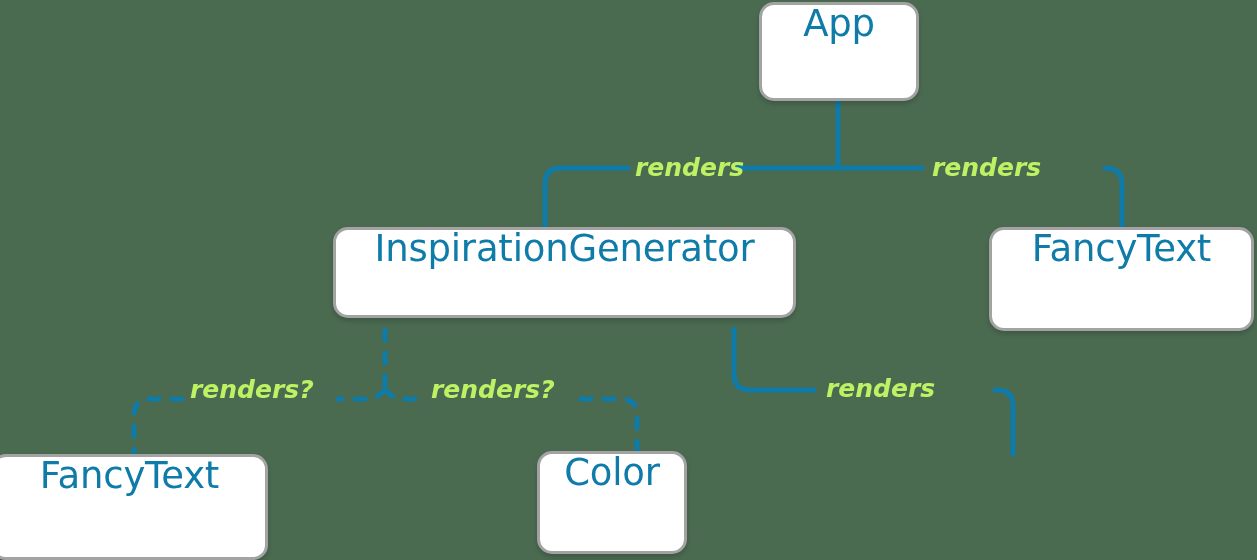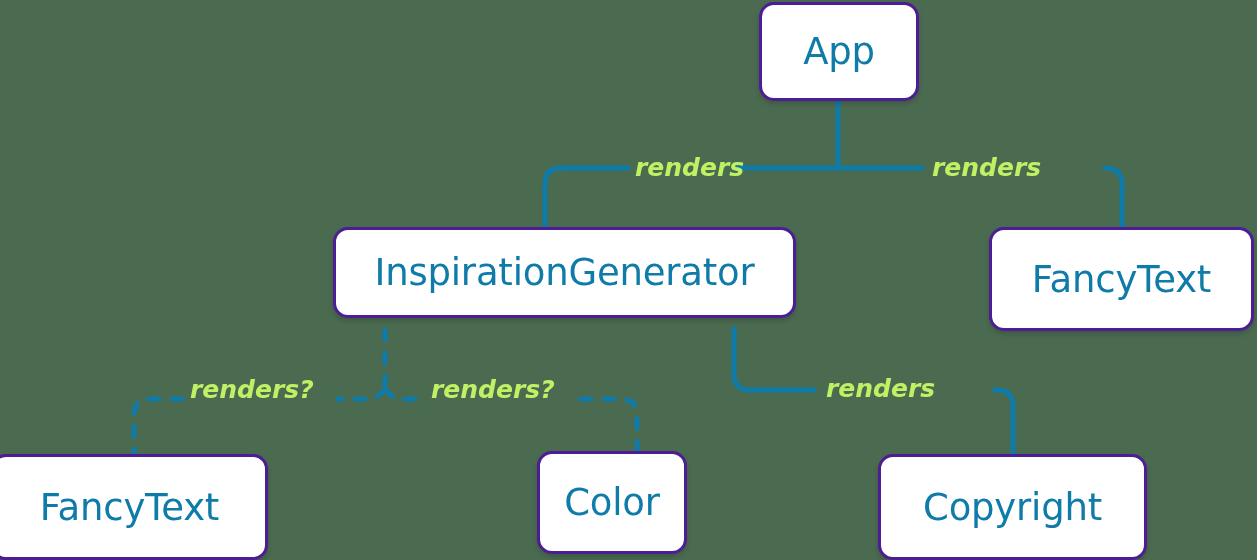--- a/index.html
+++ b/index.html
@@ -25,24 +25,24 @@
     left: 0;
     top: 0;
     width: 1257px;
     height: 560px;
     pointer-events: none;
   }
   .node {
     position: absolute;
     box-sizing: border-box;
     background: #ffffff;
-    border: 3px solid #4c1d95;
+    border: 3px solid #a3a3a3;
     border-radius: 15px;
     display: flex;
-    align-items: center;
+    align-items: flex-start;
     justify-content: center;
     box-shadow: 0 3px 5px rgba(0,0,0,0.18);
     z-index: 3;
   }
   .node-label {
     color: #0e7ba9;
     font-size: 38px;
     font-weight: 400;
     letter-spacing: -0.2px;
     line-height: 1;
@@ -131,17 +131,14 @@
   </div>
 
   <div class="node node-fancy-b">
     <span class="node-label">FancyText</span>
   </div>
 
   <div class="node node-color">
     <span class="node-label">Color</span>
   </div>
 
-  <div class="node node-copyright">
-    <span class="node-label">Copyright</span>
-  </div>
 
 </div>
 
 </body></html>

